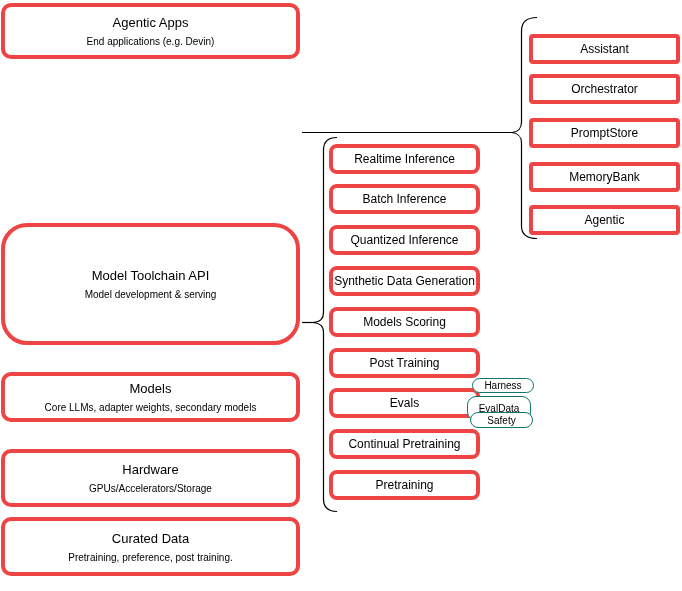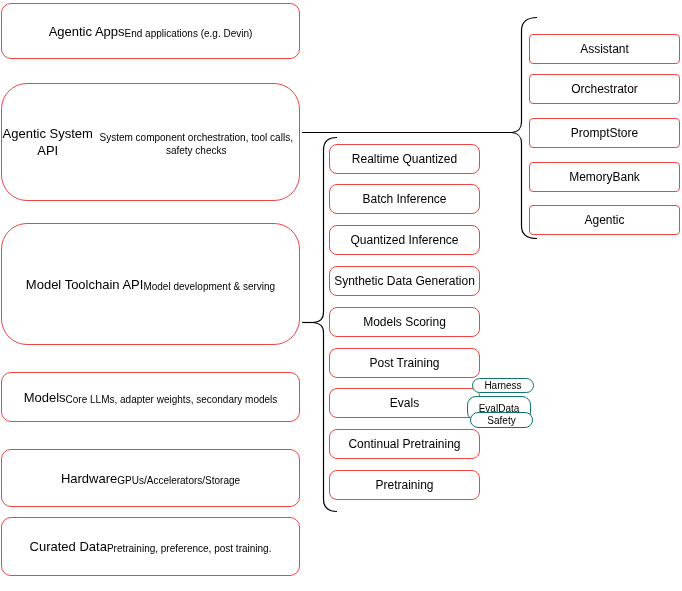--- a/index.html
+++ b/index.html
@@ -19,23 +19,23 @@
     position: absolute;
     left: 0;
     top: 0;
     width: 682px;
     height: 591px;
   }
   .node {
     position: absolute;
     box-sizing: border-box;
     background: #ffffff;
-    border: 1px solid #ef4444;
+    border: 4px solid #ef4444;
     display: flex;
-    flex-direction: row;
+    flex-direction: column;
     align-items: center;
     justify-content: center;
     text-align: center;
     color: #000000;
   }
   .left-node {
     left: 1px;
     width: 299px;
   }
   .node-title {
@@ -87,24 +87,20 @@
     <path d="M537 17.5 C526 17.5 521.5 22 521.5 31 L521.5 122 C521.5 128.5 519 131.5 512 132.5 C519 133.5 521.5 136.5 521.5 143 L521.5 226 C521.5 234.5 526 238.5 537 238.5" stroke="#000000" stroke-width="1.2" fill="none"></path>
     <path d="M337 137.5 C327 137.5 323.5 142 323.5 150 L323.5 312 C323.5 318.5 321 321.5 313 322.5 C321 323.5 323.5 326.5 323.5 333 L323.5 499 C323.5 507 327 511.5 337 511.5" stroke="#000000" stroke-width="1.2" fill="none"></path>
     <path d="M302 322.5 L313 322.5" stroke="#000000" stroke-width="1.2" fill="none"></path>
   </svg>
 
   <div class="node left-node" style="top:3px;height:56px;border-radius:10px">
     <div class="node-title">Agentic Apps</div>
     <div class="node-subtitle">End applications (e.g. Devin)</div>
   </div>
 
-  <div class="node left-node" style="top:83px;height:118px;border-radius:26px">
-    <div class="node-title">Agentic System API</div>
-    <div class="node-subtitle">System component orchestration, tool calls, safety checks</div>
-  </div>
 
   <div class="node left-node" style="top:223px;height:122px;border-radius:26px">
     <div class="node-title">Model Toolchain API</div>
     <div class="node-subtitle">Model development &amp; serving</div>
   </div>
 
   <div class="node left-node" style="top:372px;height:50px;border-radius:10px">
     <div class="node-title">Models</div>
     <div class="node-subtitle">Core LLMs, adapter weights, secondary models</div>
   </div>
@@ -113,21 +109,21 @@
     <div class="node-title">Hardware</div>
     <div class="node-subtitle">GPUs/Accelerators/Storage</div>
   </div>
 
   <div class="node left-node" style="top:517px;height:59px;border-radius:10px">
     <div class="node-title">Curated Data</div>
     <div class="node-subtitle">Pretraining, preference, post training.</div>
   </div>
 
   <div class="node mid-node" style="top:144px">
-    <span>Realtime Quantized</span>
+    <span>Realtime Inference</span>
   </div>
   <div class="node mid-node" style="top:184px">
     <span>Batch Inference</span>
   </div>
   <div class="node mid-node" style="top:225px">
     <span>Quantized Inference</span>
   </div>
   <div class="node mid-node" style="top:266px">
     <span>Synthetic Data Generation</span>
   </div>

